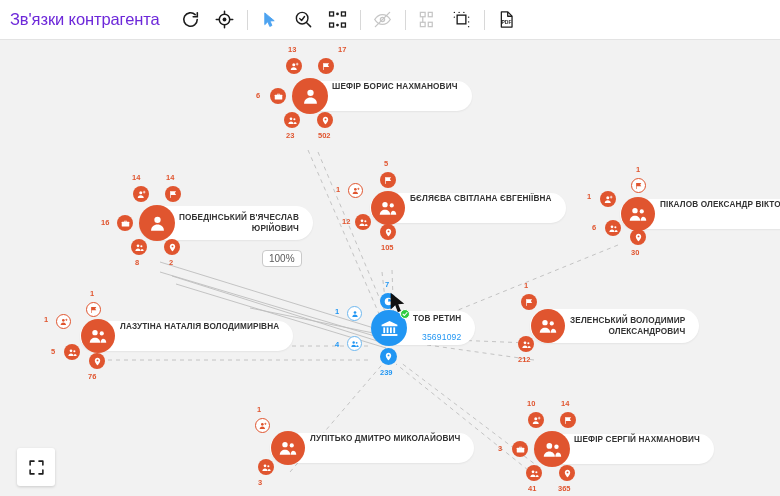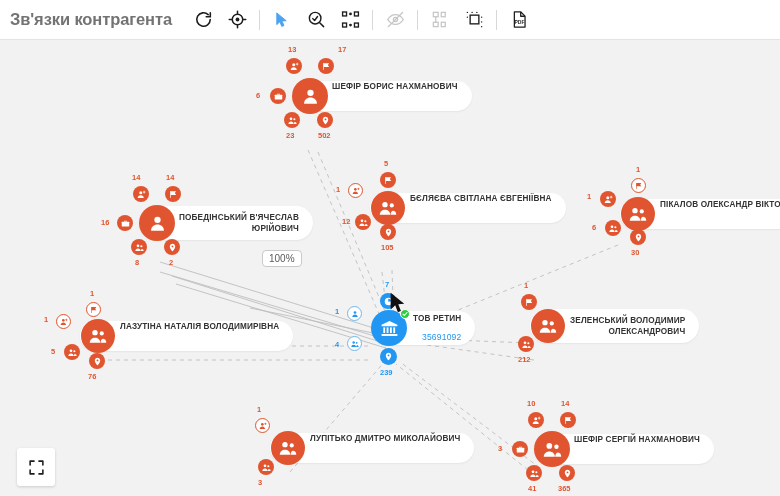--- a/index.html
+++ b/index.html
@@ -14,21 +14,21 @@
   
   .toolbar {
     position: absolute; top: 0; left: 0;
     width: 780px; height: 40px;
     background: #ffffff;
     border-bottom: 1px solid #e3e3e3;
     display: flex; align-items: center;
     z-index: 50;
   }
   .tb-title {
-    font-size: 16.5px; font-weight: bold; color: #737373;
+    font-size: 16.5px; font-weight: normal; color: #6d28d9;
     margin-left: 10px; margin-right: 14px; white-space: nowrap;
     letter-spacing: -0.1px;
   }
   .tb-btn {
     width: 34px; height: 34px;
     display: flex; align-items: center; justify-content: center;
     cursor: pointer; flex: 0 0 auto;
   }
   .tb-sep {
     width: 1px; height: 20px; background: #d8d8d8;

